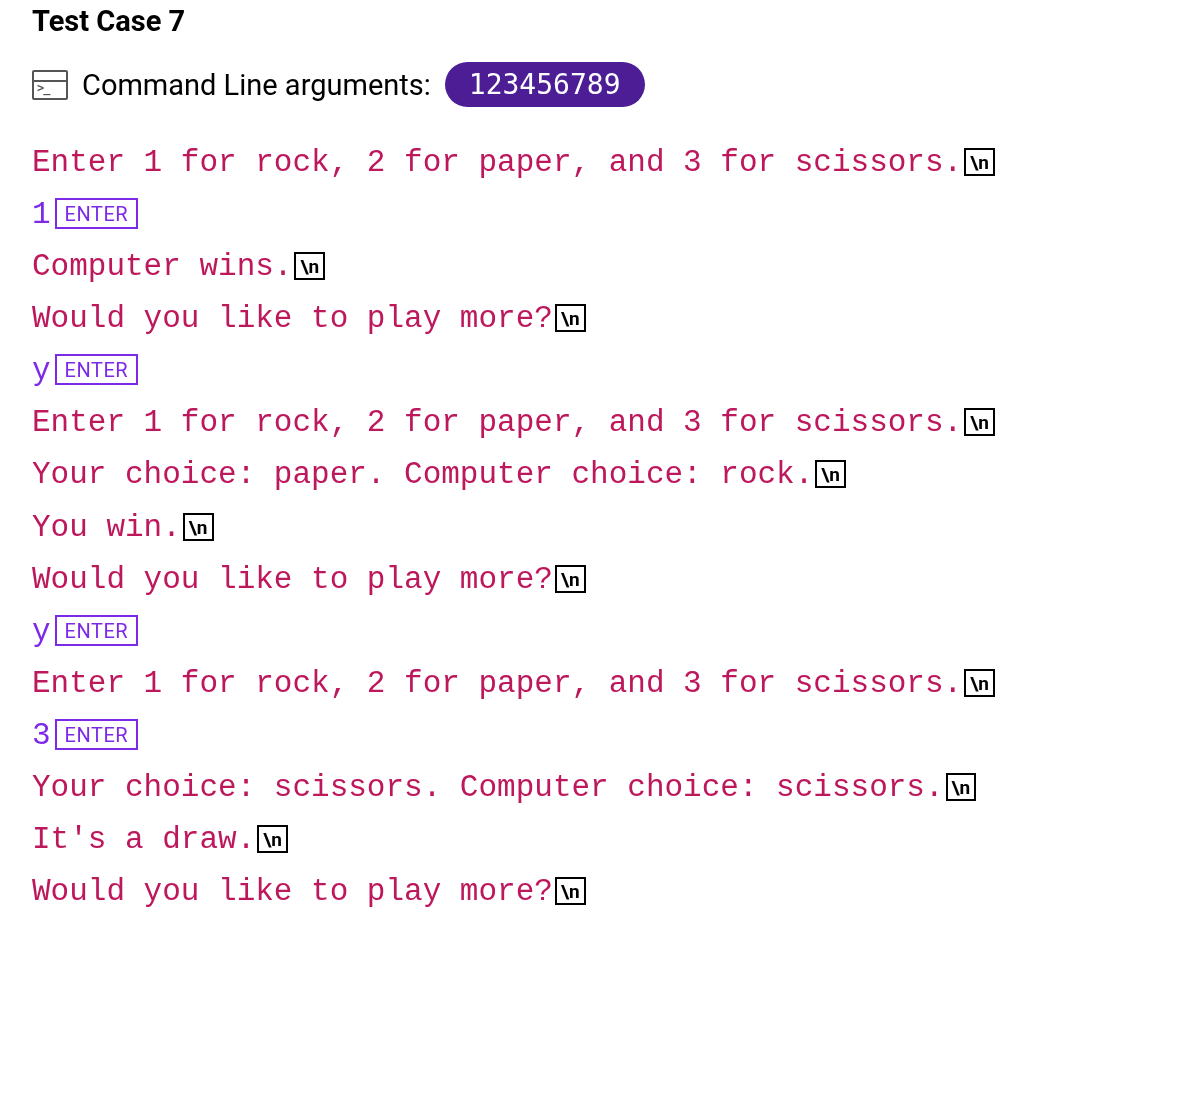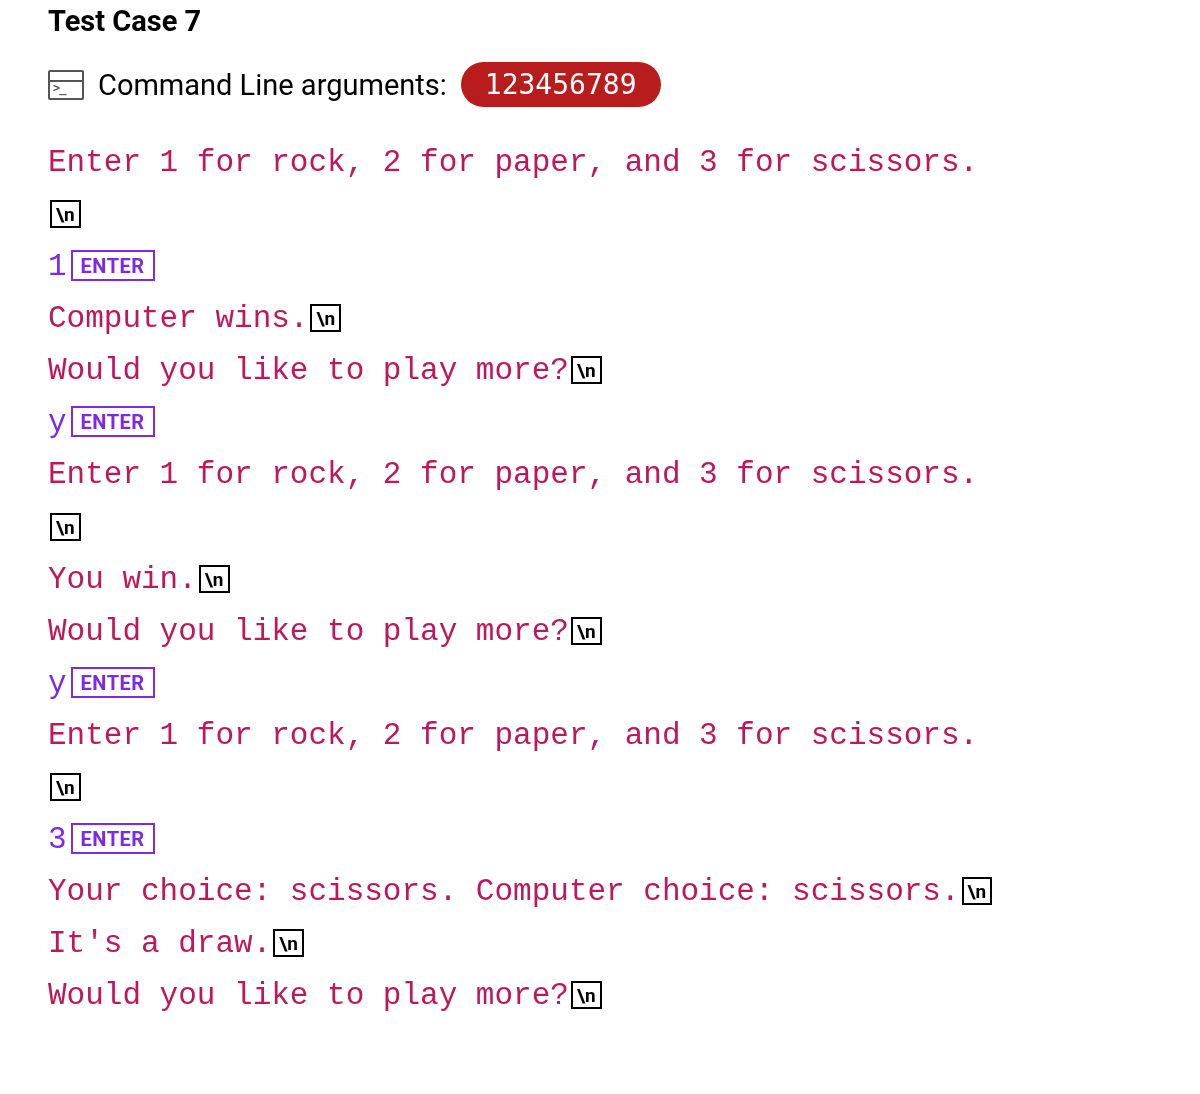--- a/index.html
+++ b/index.html
@@ -5,21 +5,21 @@
   * { box-sizing: border-box; }
   body {
     margin: 0;
     padding: 0;
     background: #fff;
     font-family: -apple-system, BlinkMacSystemFont, "Segoe UI", Roboto, Helvetica, Arial, sans-serif;
     color: #000;
   }
   .container {
     width: 1000px;
-    padding: 4px 0 0 48px;
+    padding: 4px 0 0 32px;
   }
   .title {
     font-weight: 700;
     font-size: 29px;
     margin: 0 0 24px 0;
   }
   .args-row {
     display: flex;
     align-items: center;
     gap: 14px;
@@ -49,21 +49,21 @@
     font-weight: 700;
     color: #555;
     font-family: monospace;
     letter-spacing: -1px;
   }
   .args-label {
     font-weight: 400;
     font-size: 29px;
   }
   .args-pill {
-    background: #b91c1c;
+    background: #4c1d95;
     color: #fff;
     font-size: 28px;
     padding: 6px 24px;
     border-radius: 999px;
     font-family: ui-monospace, SFMono-Regular, Menlo, Consolas, monospace;
   }
   .console {
     font-family: ui-monospace, SFMono-Regular, Menlo, Consolas, "Courier New", monospace;
     font-size: 31px;
     line-height: 1.68;
@@ -83,21 +83,21 @@
     padding: 3px 4px 2px 4px;
     vertical-align: 2px;
     margin-left: 2px;
     font-family: -apple-system, BlinkMacSystemFont, "Segoe UI", Roboto, Helvetica, Arial, sans-serif;
   }
   .enter-badge {
     display: inline-block;
     border: 2px solid #7c2ae8;
     color: #7c2ae8;
     font-size: 20px;
-    font-weight: 700;
+    font-weight: 400;
     line-height: 1;
     padding: 4px 8px 3px 8px;
     vertical-align: 2px;
     margin-left: 4px;
     font-family: -apple-system, BlinkMacSystemFont, "Segoe UI", Roboto, Helvetica, Arial, sans-serif;
     letter-spacing: 0.5px;
   }
 </style>
 </head>
 <body>
@@ -114,20 +114,21 @@
     <span class="args-pill">123456789</span>
   </div>
 
   <div class="console" id="console">
       <span class="line"><span class="out">Enter 1 for rock, 2 for paper, and 3 for scissors.</span><span class="newline-badge">\n</span></span>
       <span class="line"><span class="inp">1</span><span class="enter-badge">ENTER</span></span>
       <span class="line"><span class="out">Computer wins.</span><span class="newline-badge">\n</span></span>
       <span class="line"><span class="out">Would you like to play more?</span><span class="newline-badge">\n</span></span>
       <span class="line"><span class="inp">y</span><span class="enter-badge">ENTER</span></span>
       <span class="line"><span class="out">Enter 1 for rock, 2 for paper, and 3 for scissors.</span><span class="newline-badge">\n</span></span>
+      <span class="line"><span class="out">Your choice: paper. Computer choice: rock.</span><span class="newline-badge">\n</span></span>
       <span class="line"><span class="out">You win.</span><span class="newline-badge">\n</span></span>
       <span class="line"><span class="out">Would you like to play more?</span><span class="newline-badge">\n</span></span>
       <span class="line"><span class="inp">y</span><span class="enter-badge">ENTER</span></span>
       <span class="line"><span class="out">Enter 1 for rock, 2 for paper, and 3 for scissors.</span><span class="newline-badge">\n</span></span>
       <span class="line"><span class="inp">3</span><span class="enter-badge">ENTER</span></span>
       <span class="line"><span class="out">Your choice: scissors. Computer choice: scissors.</span><span class="newline-badge">\n</span></span>
       <span class="line"><span class="out">It's a draw.</span><span class="newline-badge">\n</span></span>
       <span class="line"><span class="out">Would you like to play more?</span><span class="newline-badge">\n</span></span>
     </div>
 

